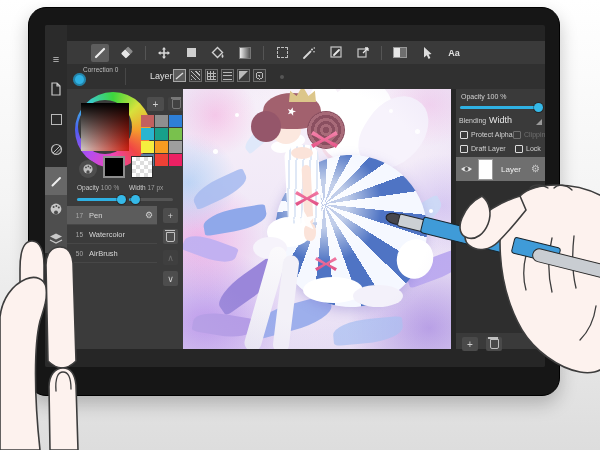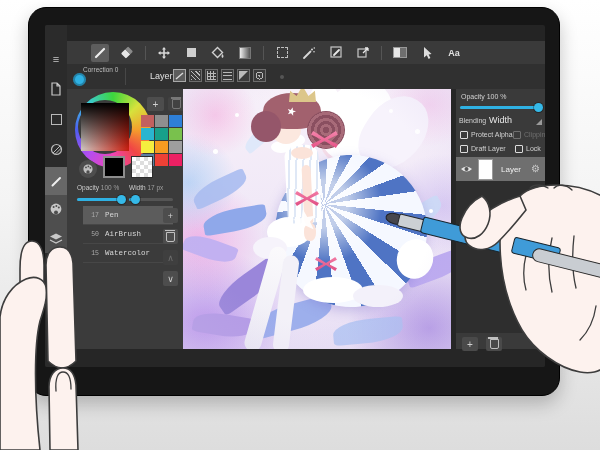--- a/index.html
+++ b/index.html
@@ -72,21 +72,21 @@
        background:
         linear-gradient(45deg,#ddd 25%,transparent 25%,transparent 75%,#ddd 75%),
         linear-gradient(45deg,#ddd 25%,#fff 25%,#fff 75%,#ddd 75%);
        background-size:8px 8px;background-position:0 0,4px 4px;}
   .lbl{font-size:6.5px;color:#cycyc;color:#cccccc;white-space:nowrap;}
   .lbl b{font-weight:normal;color:#9f9f9f;}
   .slider{position:absolute;height:3px;border-radius:2px;background:#555;}
   .slider .fill{position:absolute;left:0;top:0;bottom:0;background:#2fb1e3;border-radius:2px;}
   .knob{position:absolute;width:9px;height:9px;border-radius:50%;background:#35b9e8;top:-3px;
         box-shadow:0 0 0 1px rgba(0,0,0,.3);}
-  .brushes{position:absolute;left:16px;top:117px;width:90px;font-family:Liberation Mono, monospace;}
+  .brushes{position:absolute;left:0;top:117px;width:90px;}
   .brow{height:18px;display:flex;align-items:center;border-bottom:1px solid #474747;color:#d6d6d6;}
   .brow.sel{background:#5c5c5c;}
   .brow .bsz{width:16px;text-align:right;font-size:6.5px;color:#aaa;margin-right:6px;}
   .brow .bnm{font-size:7.5px;flex:1;}
   .brow .gear{font-size:9px;color:#cfcfcf;margin-right:4px;}
   .bcol{position:absolute;left:96px;top:119px;width:15px;}
   .bbtn{width:15px;height:15px;background:#4d4d4d;border-radius:2px;margin-bottom:6px;color:#d0d0d0;
         display:flex;align-items:center;justify-content:center;font-size:9px;}
   .bbtn.dim{background:#3f3f3f;color:#6d6d6d;}
   
@@ -342,26 +342,26 @@
           <div class="fill" style="width:12%"></div>
             <div class="knob" style="left:2px"></div>
         </div>
         <div class="brushes">
           <div class="brow sel">
             <span class="bsz">17</span>
             <span class="bnm">Pen</span>
             <span class="gear">⚙</span>
           </div>
           <div class="brow">
+            <span class="bsz">15</span>
+            <span class="bnm">Watercolor</span>
+          </div>
+          <div class="brow">
             <span class="bsz">50</span>
             <span class="bnm">AirBrush</span>
-          </div>
-          <div class="brow">
-            <span class="bsz">15</span>
-            <span class="bnm">Watercolor</span>
           </div>
         </div>
         <div class="bcol">
           <div class="bbtn">
               <span>+</span>
             </div>
           <div class="bbtn">
               <div class="trash"></div>
             </div>
           <div class="bbtn dim">

